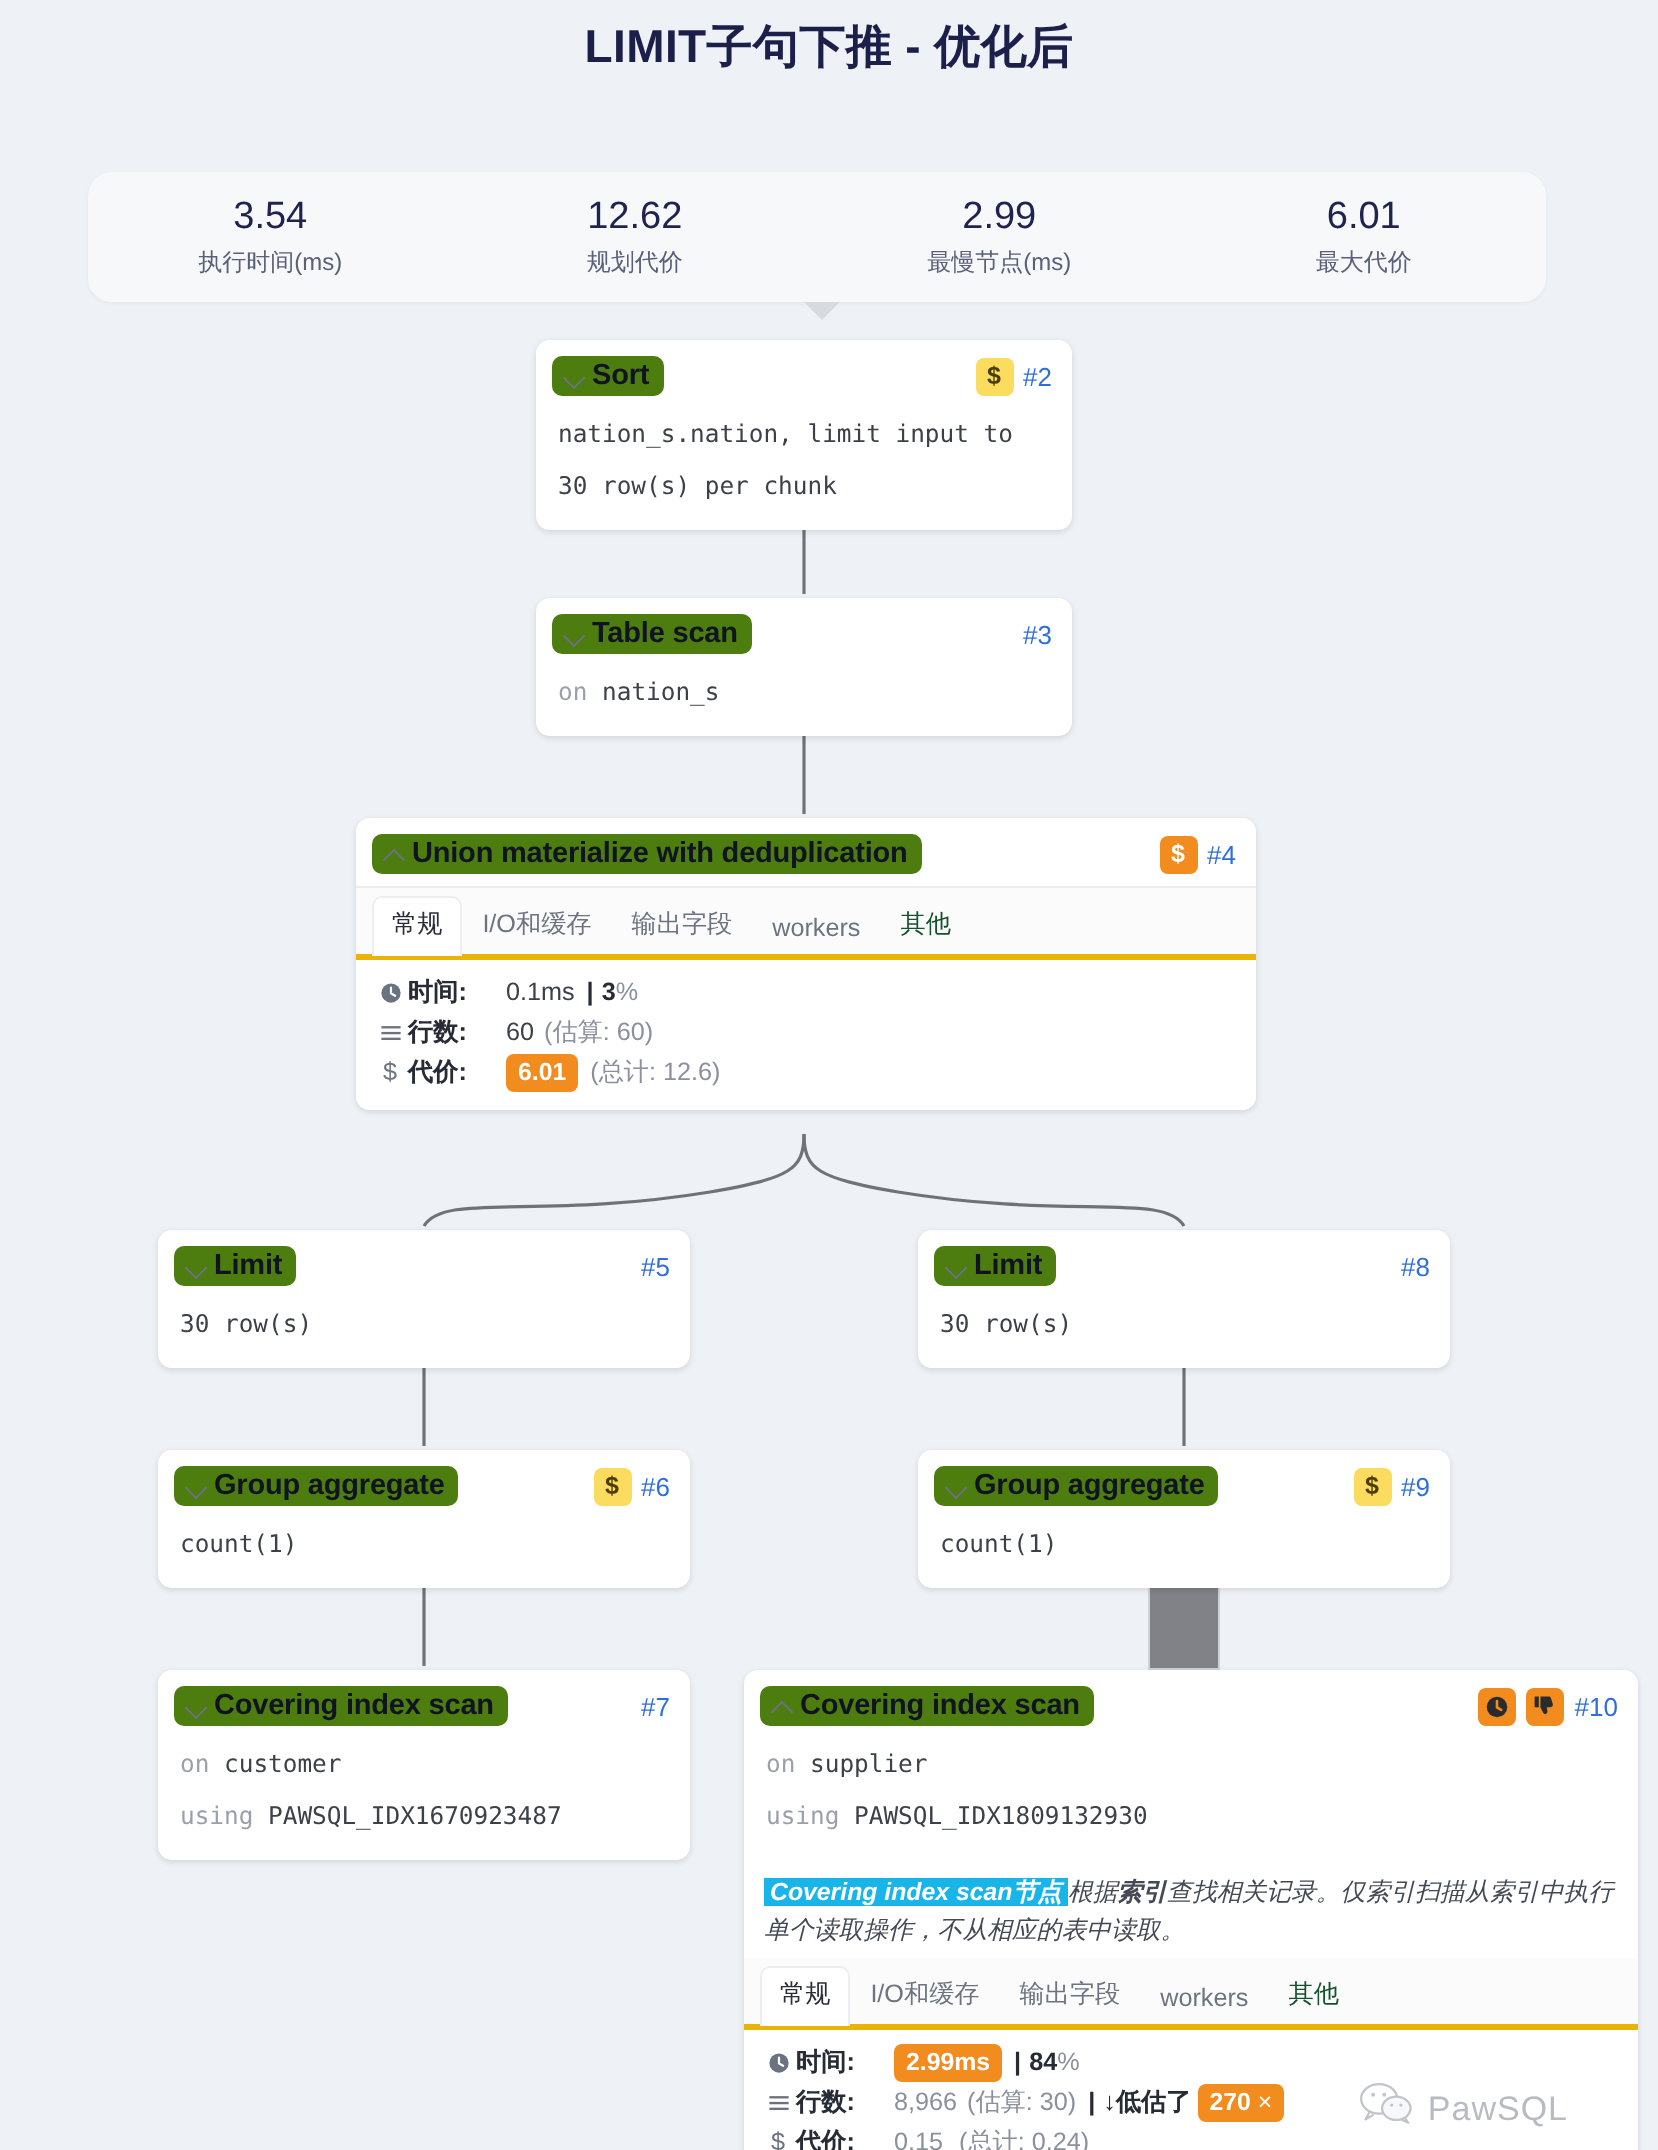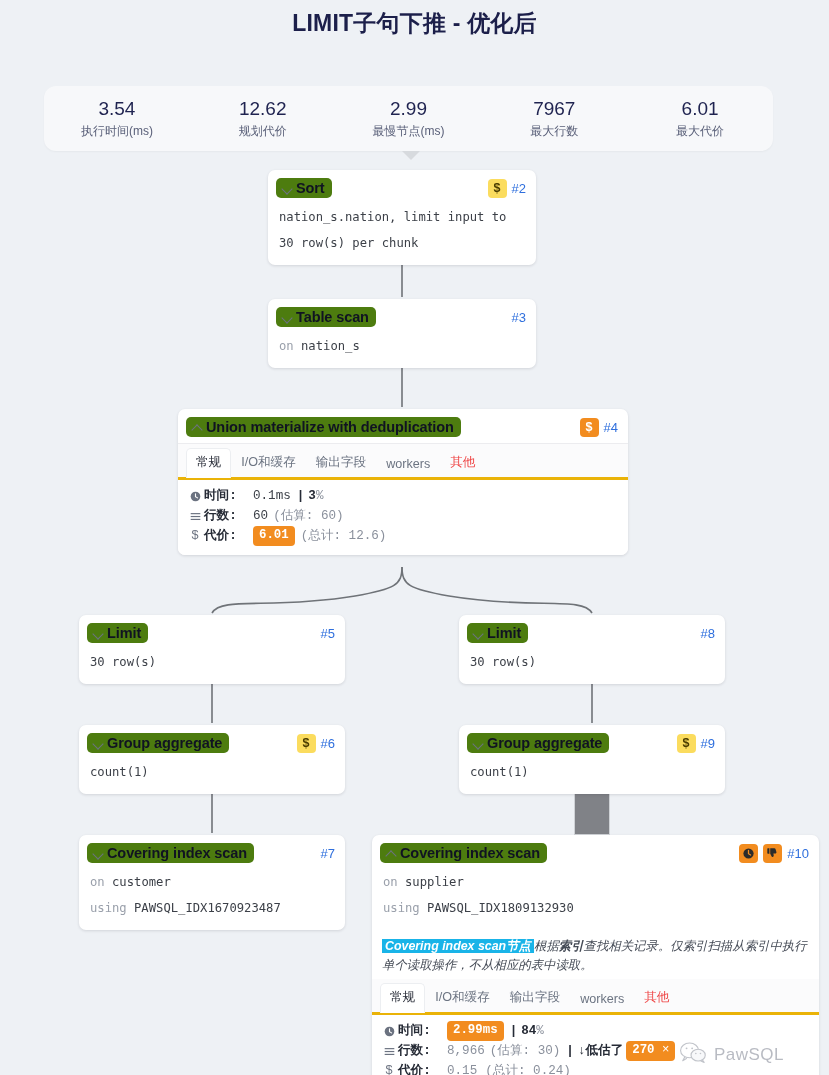--- a/index.html
+++ b/index.html
@@ -183,28 +183,28 @@
     white-space: nowrap;
   }
   .tab.active {
     background: #ffffff;
     color: #2b2f3a;
     border: 1px solid #eceef1;
     border-bottom: 1px solid #ffffff;
     margin-bottom: -1px;
     padding: 5px 9px 6px 9px;
   }
-  .tab.link { color: #ef4444; }
+  .tab.link { color: #14532d; }
   .metrics {
     padding: 6px 10px 9px 10px;
     font-size: 12.6px;
     line-height: 20px;
     color: #3c4048;
   }
-  .mrow { display: flex; white-space: nowrap; font-family: Liberation Mono, monospace; }
+  .mrow { display: flex; align-items: center; white-space: nowrap; }
   .mico {
     width: 14px; flex: 0 0 14px;
     margin-right: 2px;
     display: inline-flex; align-items: center; justify-content: center;
     color: #6b7280;
   }
   .mlabel { font-weight: bold; color: #262b36; margin-right: 7px; }
   .mlabel.w { min-width: 42px; }
   .muted { color: #8a909c; }
   .strong { font-weight: bold; color: #262b36; }
@@ -252,24 +252,20 @@
       <div class="stat-value">3.54</div>
       <div class="stat-label">执行时间(ms)</div>
     </div>
     <div class="stat">
       <div class="stat-value">12.62</div>
       <div class="stat-label">规划代价</div>
     </div>
     <div class="stat">
       <div class="stat-value">2.99</div>
       <div class="stat-label">最慢节点(ms)</div>
-    </div>
-    <div class="stat">
-      <div class="stat-value">7967</div>
-      <div class="stat-label">最大行数</div>
     </div>
     <div class="stat">
       <div class="stat-value">6.01</div>
       <div class="stat-label">最大代价</div>
     </div>
   </div>
   <div class="card-arrow"></div>
 
   <svg class="edges" viewBox="0 0 829 1075" width="829" height="1075">
     <g fill="none" stroke="#6f7378" stroke-width="1.6">

